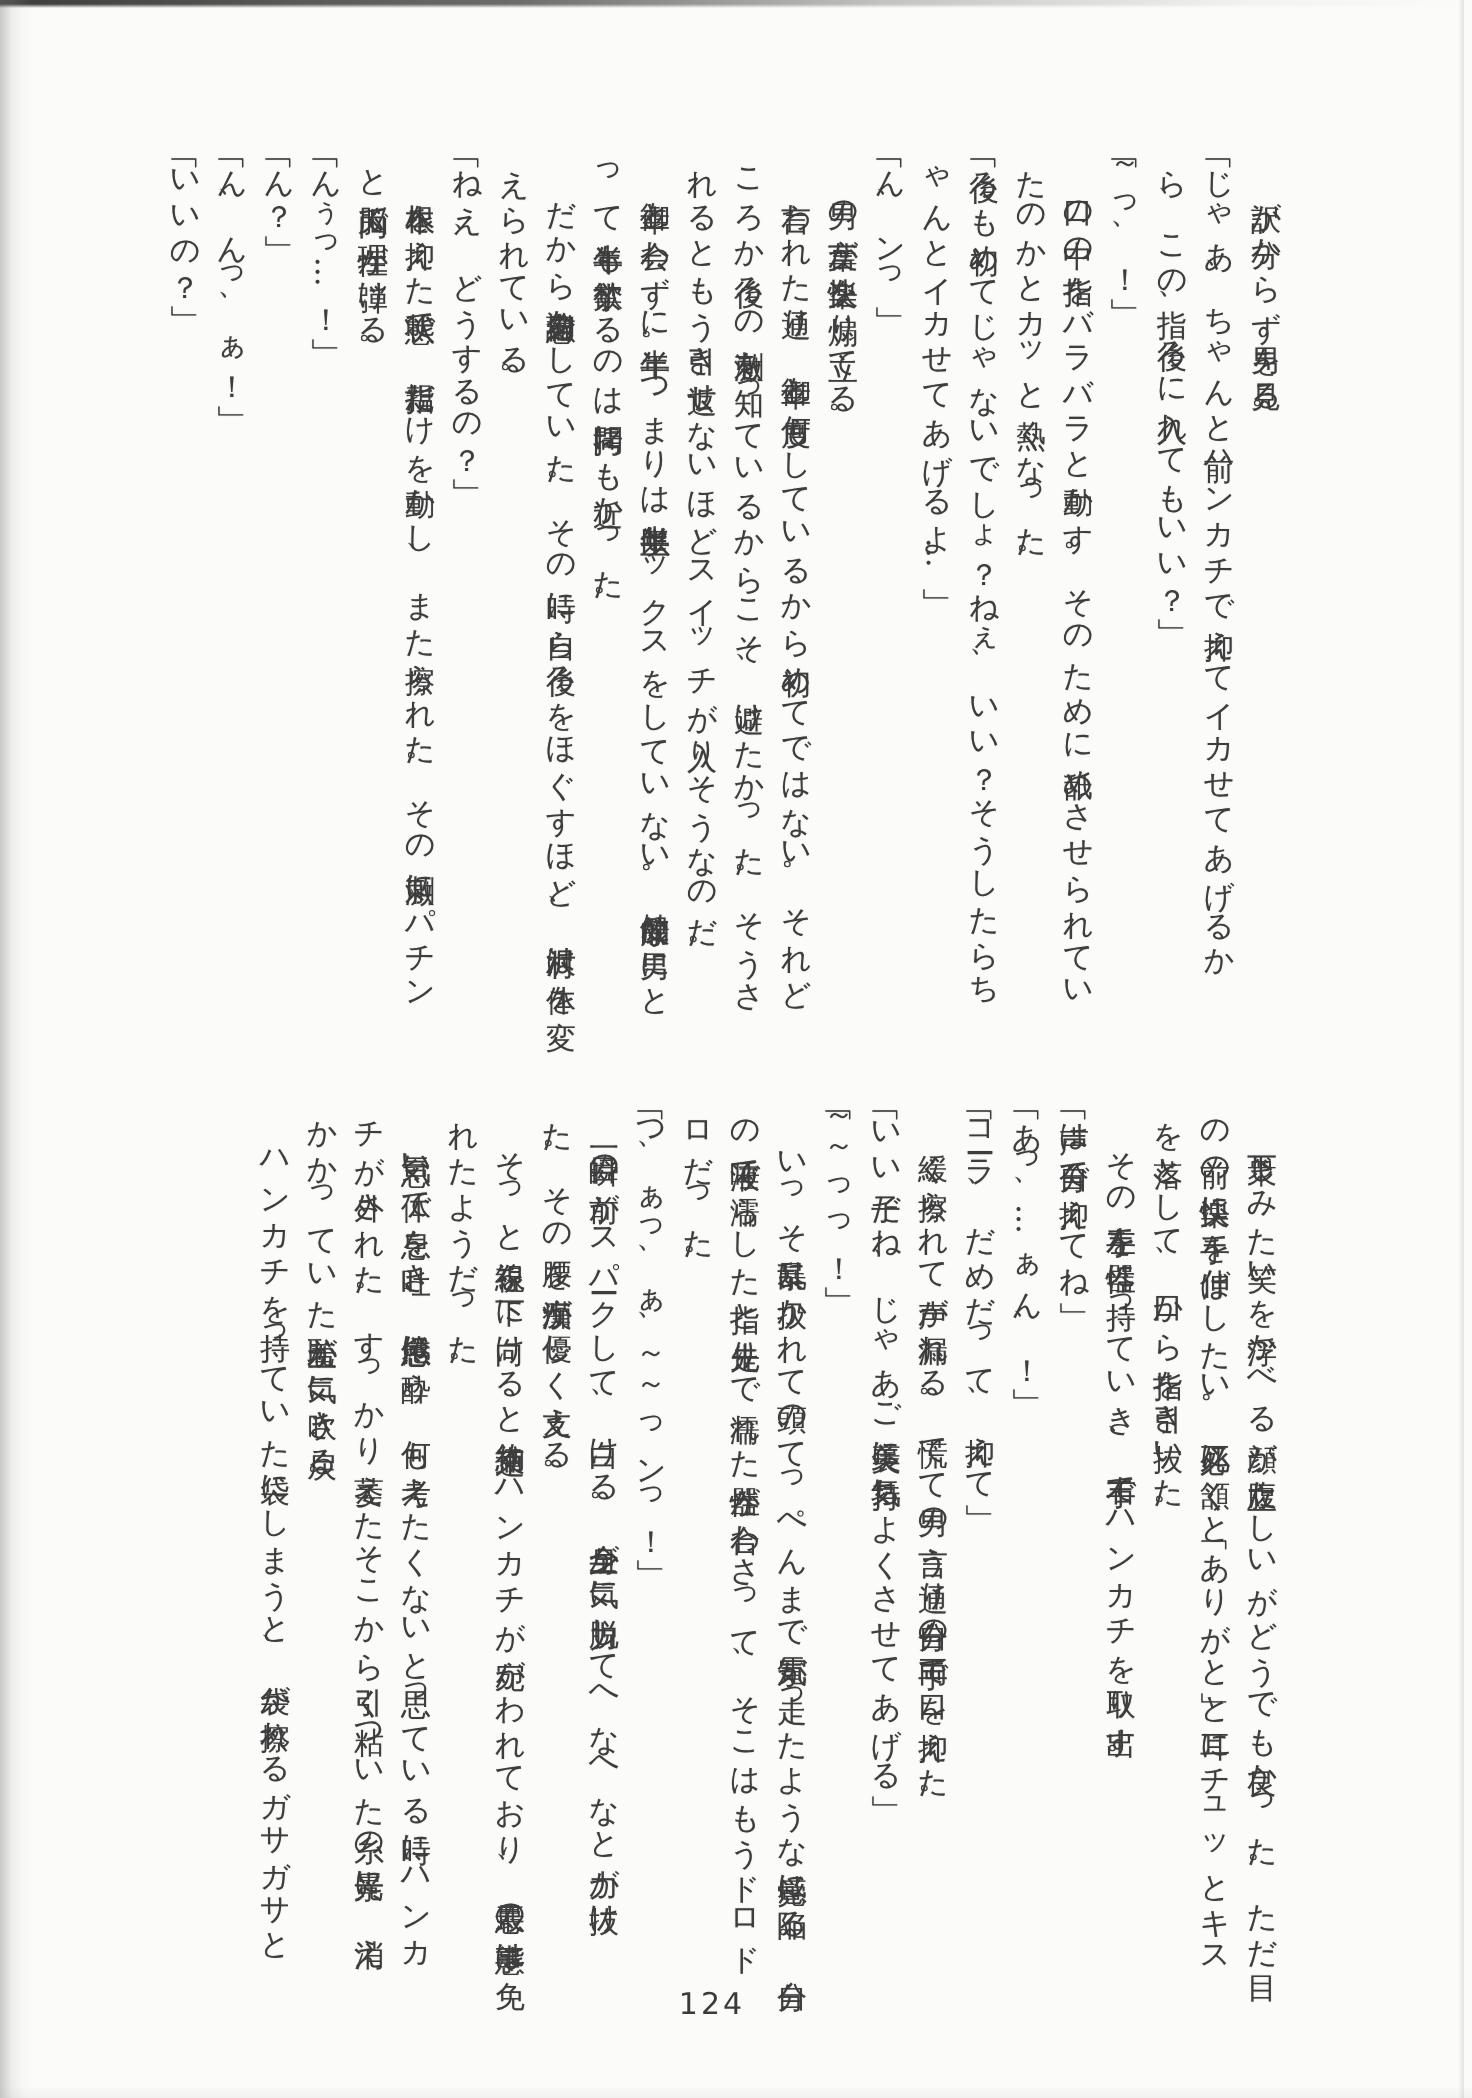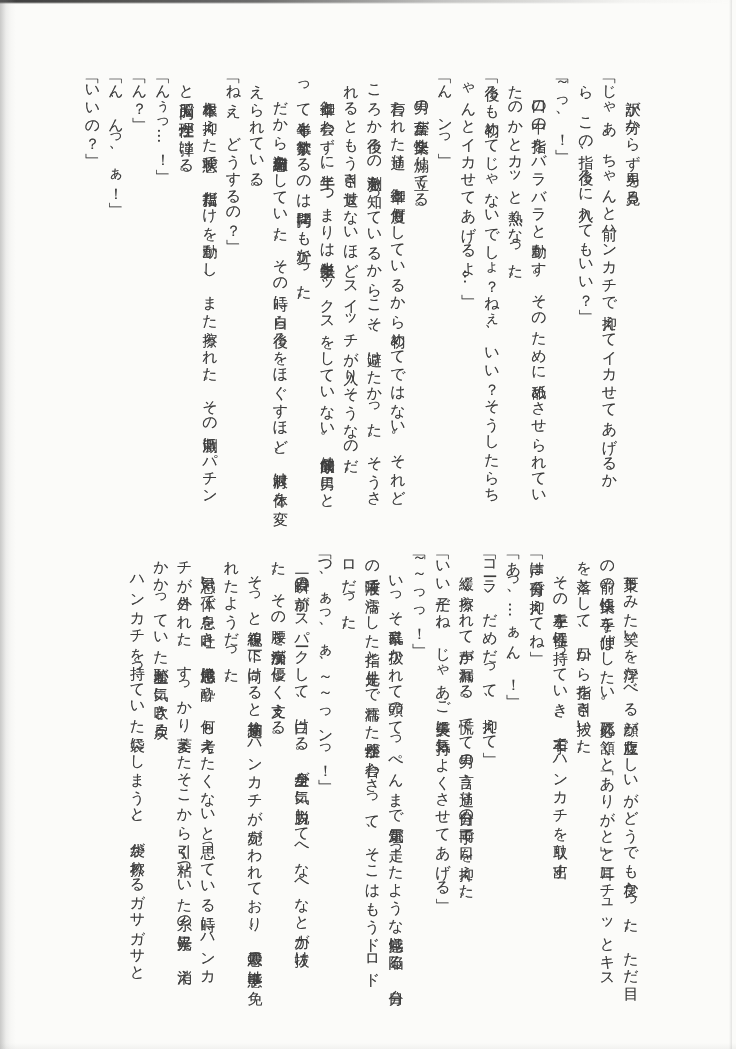--- a/index.html
+++ b/index.html
@@ -105,14 +105,15 @@
     <p>「いい子だね、じゃあご褒美に気持ちよくさせてあげる」</p>
     <p>「～～っっ！」</p>
     <p>　いっそ乱暴に扱かれて頭のてっぺんまで電気が走ったような感覚に陥る。自分の唾液で濡らした指と先走りで濡れた性器が合わさって、そこはもうドロドロだった。</p>
     <p>「つ、ぁっ、ぁ、～～っンっ！」</p>
     <p>　一瞬目の前がスパークして、白ける。全身が一気に脱力してへなへなと力が抜けた。その腰を痴漢が優しく支える。</p>
     <p>　そっと視線を下に向けると約束通りハンカチが宛がわれており、最悪の事態は免れたようだった。</p>
     <p>　気怠い体で息を吐き、倦怠感に酔う。何も考えたくないと思っている時にハンカチが外された。すっかり萎えたそこから引く粘ついた糸の光景に、消えかかっていた羞恥が一気に吹き戻る。</p>
     <p>　ハンカチを持っていた袋にしまうと、袋が擦れるガサガサと</p>
   </div>
 
+  <div class="page-number">124</div>
 
 </div>
 
 </body></html>

